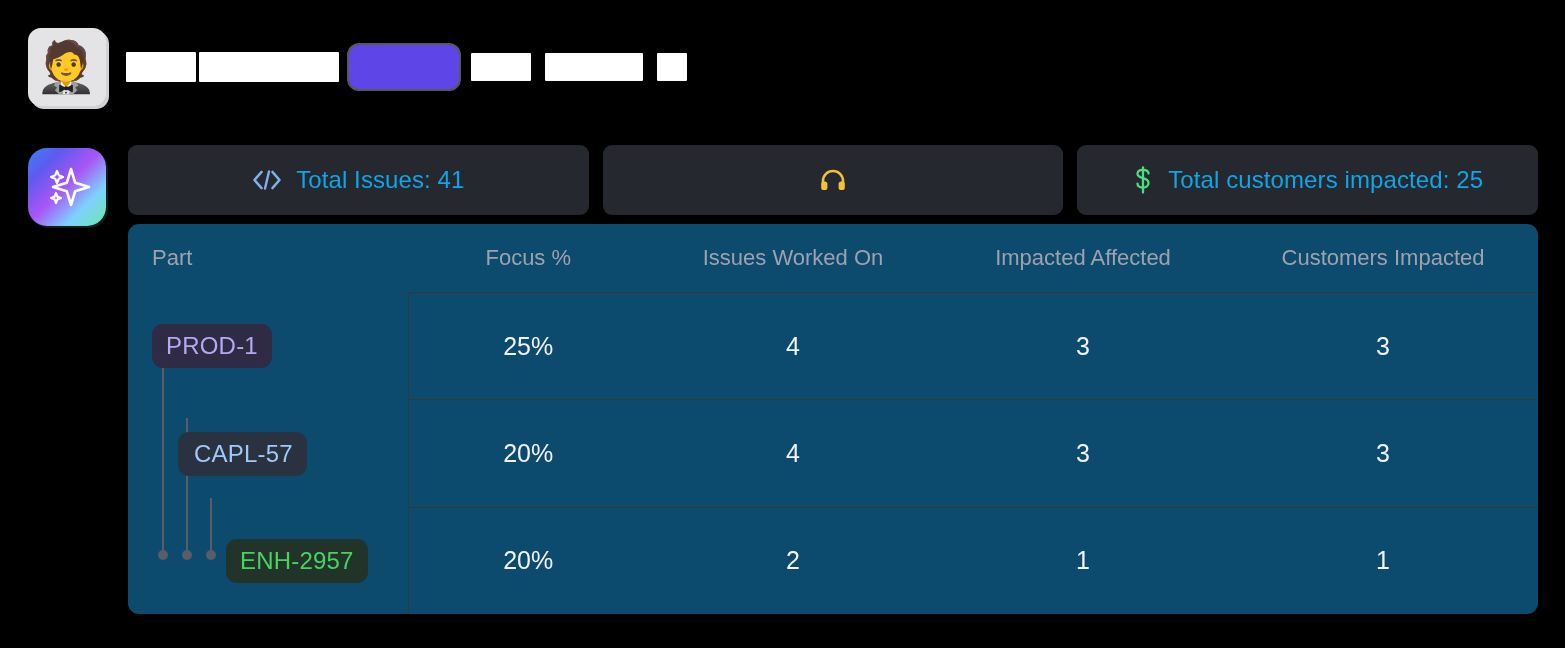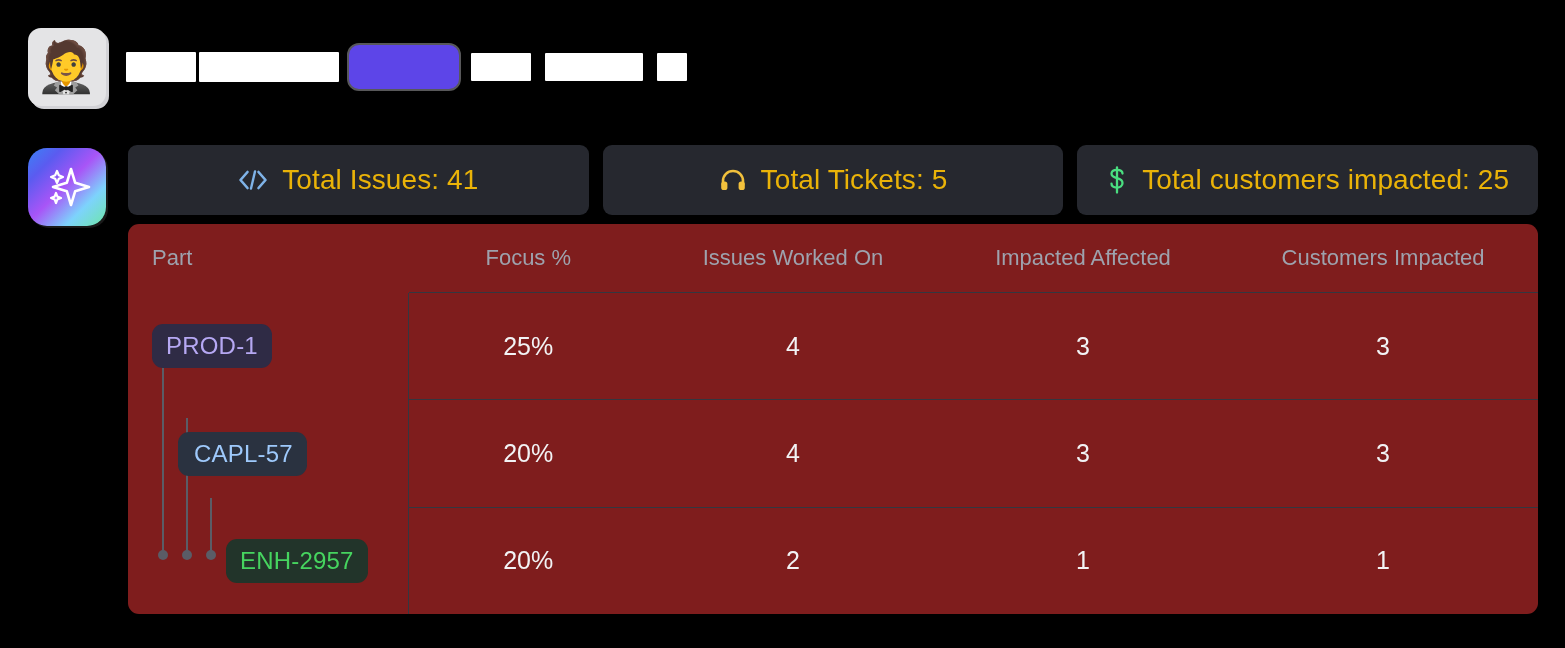--- a/index.html
+++ b/index.html
@@ -108,34 +108,34 @@
     gap: 14px;
   }
   .stat-icon {
     font-size: 27px;
     line-height: 1;
     display: flex;
     align-items: center;
   }
   .stat-icon svg { display: block; }
   .stat-label {
-    color: #eab308;
-    font-size: 28px;
+    color: #0ea5e9;
+    font-size: 24px;
     letter-spacing: 0.1px;
     white-space: nowrap;
   }
 
   
   .table-wrap {
     position: absolute;
     left: 128px;
     top: 224px;
     width: 1410px;
     height: 390px;
-    background: #7f1d1d;
+    background: #0c4a6e;
     border-radius: 11px;
     overflow: hidden;
   }
   .table {
     width: 100%;
     height: 100%;
     border-collapse: collapse;
     table-layout: fixed;
   }
   .table th {
@@ -261,21 +261,20 @@
     </div>
 
     <div class="stat-card">
       <span class="stat-icon">
         <svg width="28" height="26" viewBox="0 0 28 26" aria-hidden="true">
           <path d="M4 18 V14 C4 8.2 8.5 4 14 4 C19.5 4 24 8.2 24 14 V18" fill="none" stroke="#f2c13c" stroke-width="2.6" stroke-linecap="round"></path>
           <rect x="2.2" y="14.5" width="6.2" height="8.6" rx="2.6" fill="#f2c13c"></rect>
           <rect x="19.6" y="14.5" width="6.2" height="8.6" rx="2.6" fill="#f2c13c"></rect>
         </svg>
       </span>
-      <span class="stat-label">Total Tickets: 5</span>
     </div>
 
     <div class="stat-card">
       <span class="stat-icon">
         <svg width="22" height="30" viewBox="0 0 22 30" aria-hidden="true">
           <path d="M11 2.5 V27.5" stroke="#4ade80" stroke-width="2.3" stroke-linecap="round"></path>
           <path d="M16.5 8.5 C16.5 6 14 4.8 11 4.8 C8 4.8 5.5 6 5.5 8.8 C5.5 11.6 8 12.4 11 13.2 C14 14 16.5 15 16.5 18 C16.5 21 14 22.6 11 22.6 C8 22.6 5.5 21.2 5.5 18.6" fill="none" stroke="#4ade80" stroke-width="2.3" stroke-linecap="round"></path>
         </svg>
       </span>
       <span class="stat-label">Total customers impacted: 25</span>

